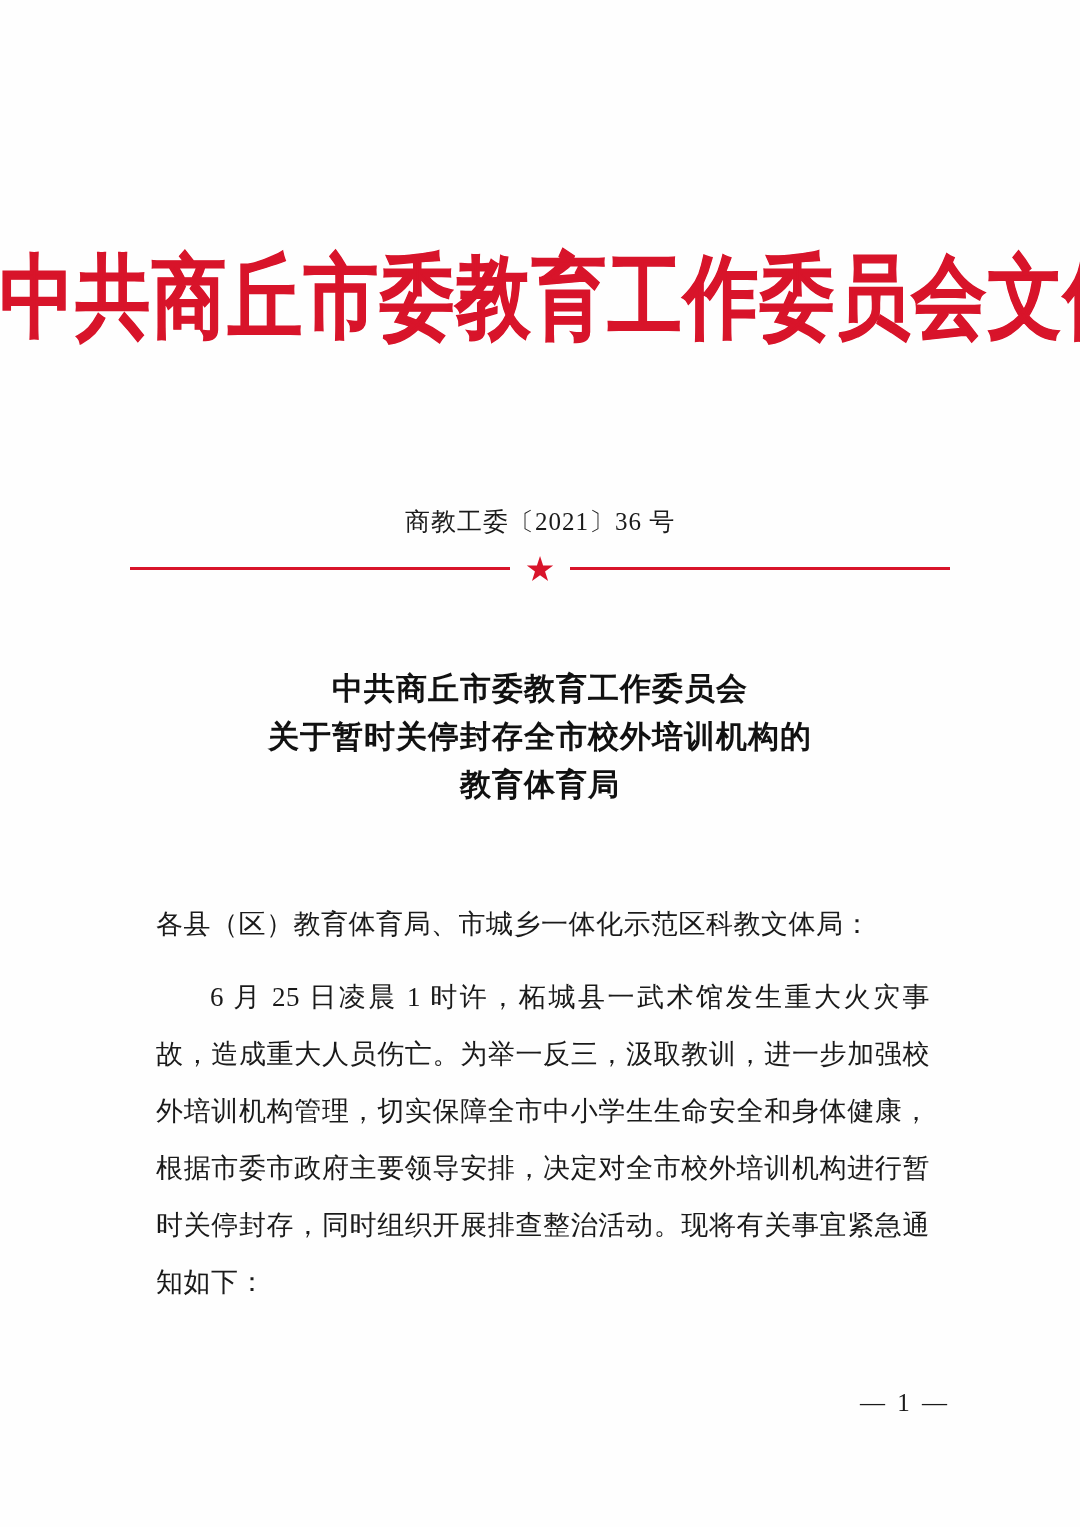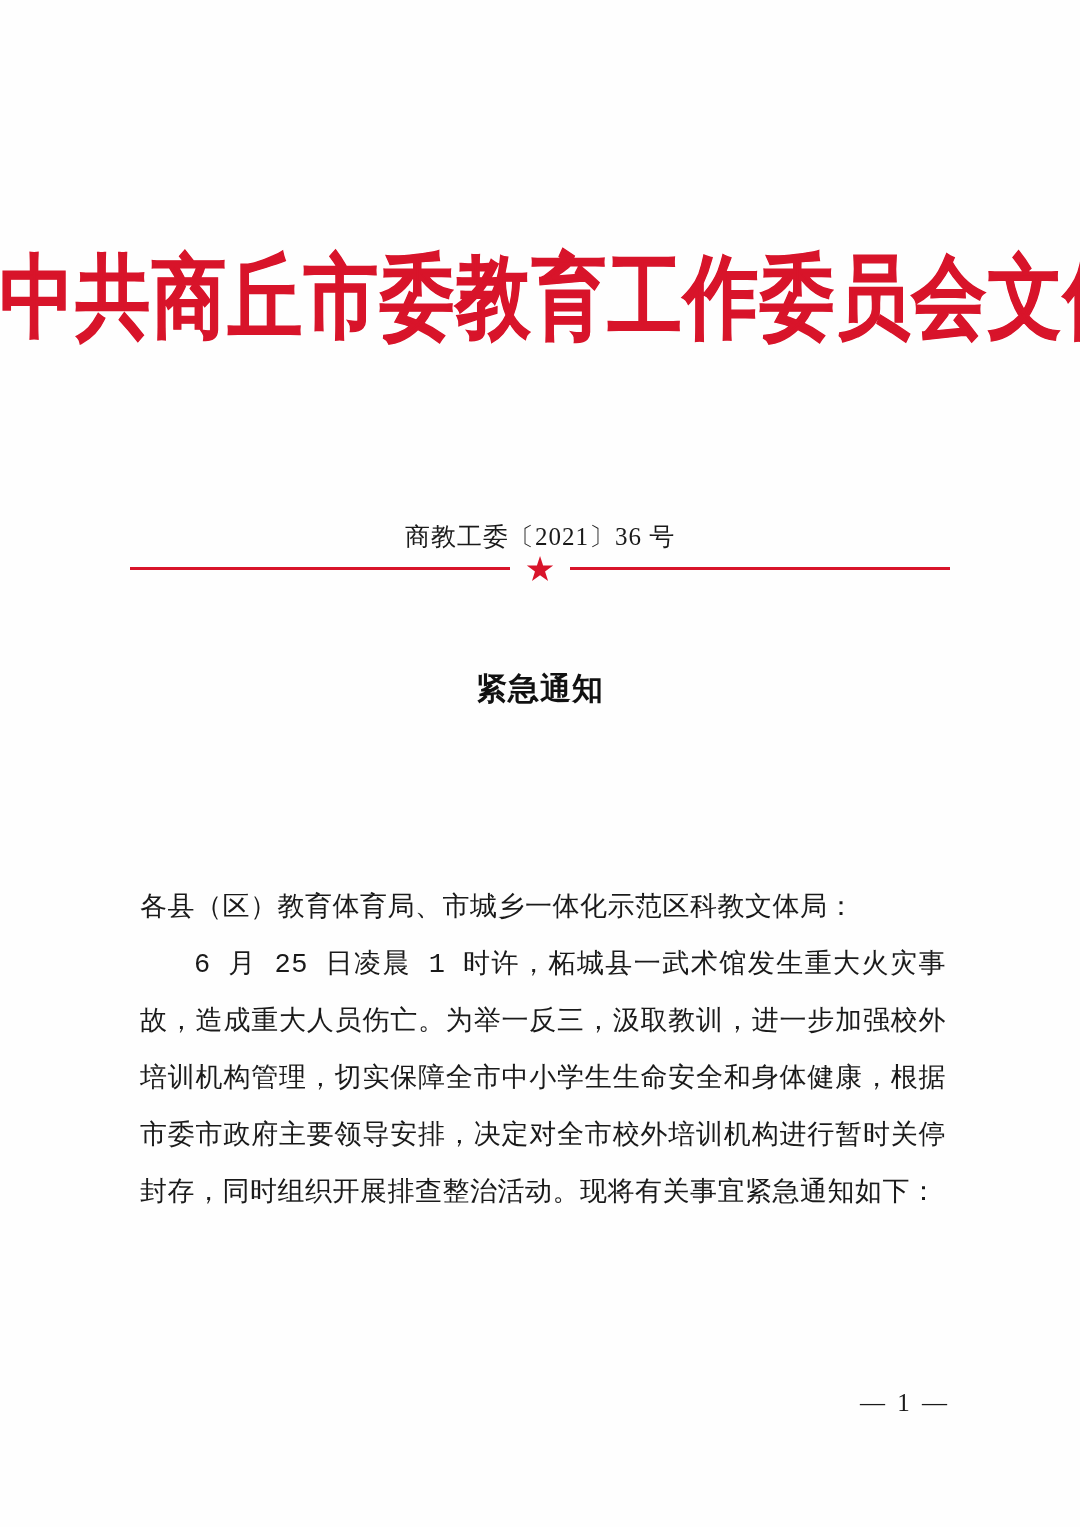--- a/index.html
+++ b/index.html
@@ -40,21 +40,21 @@
     color: #d8142a;
     -webkit-text-stroke: 1px #d8142a;
     transform: scaleY(1.22);
     transform-origin: center top;
     white-space: nowrap;
   }
 
   
   .doc-number {
     position: absolute;
-    top: 520px;
+    top: 505px;
     left: 0;
     width: 100%;
     text-align: center;
     font-size: 25px;
     letter-spacing: 1px;
     color: #1a1a1a;
   }
 
   
   .red-rule {
@@ -103,22 +103,21 @@
     top: 880px;
     left: 140px;
     width: 806px;
     font-size: 27px;
     line-height: 57px;
     letter-spacing: 0.5px;
     color: #1a1a1a;
     text-align: justify;
   }
   .body-text p {
-    margin: 0;
-    font-family: Liberation Mono, monospace;
+    margin: 16px;
   }
   .body-text p.indent {
     text-indent: 2em;
   }
 
   
   .page-number {
     position: absolute;
     bottom: 110px;
     right: 130px;
@@ -138,21 +137,23 @@
 
   <div class="doc-number">商教工委〔2021〕36 号</div>
 
   <div class="red-rule">
     <div class="line left"></div>
     <span class="star">★</span>
     <div class="line right"></div>
   </div>
 
   <div class="doc-title">
-    <div>紧急通知</div>
+    <div>中共商丘市委教育工作委员会</div>
+    <div>关于暂时关停封存全市校外培训机构的</div>
+    <div>教育体育局</div>
   </div>
 
   <div class="body-text">
     <p>各县（区）教育体育局、市城乡一体化示范区科教文体局：</p>
     <p class="indent">6 月 25 日凌晨 1 时许，柘城县一武术馆发生重大火灾事故，造成重大人员伤亡。为举一反三，汲取教训，进一步加强校外培训机构管理，切实保障全市中小学生生命安全和身体健康，根据市委市政府主要领导安排，决定对全市校外培训机构进行暂时关停封存，同时组织开展排查整治活动。现将有关事宜紧急通知如下：</p>
   </div>
 
   <div class="page-number">— 1 —</div>
 
 </div>

